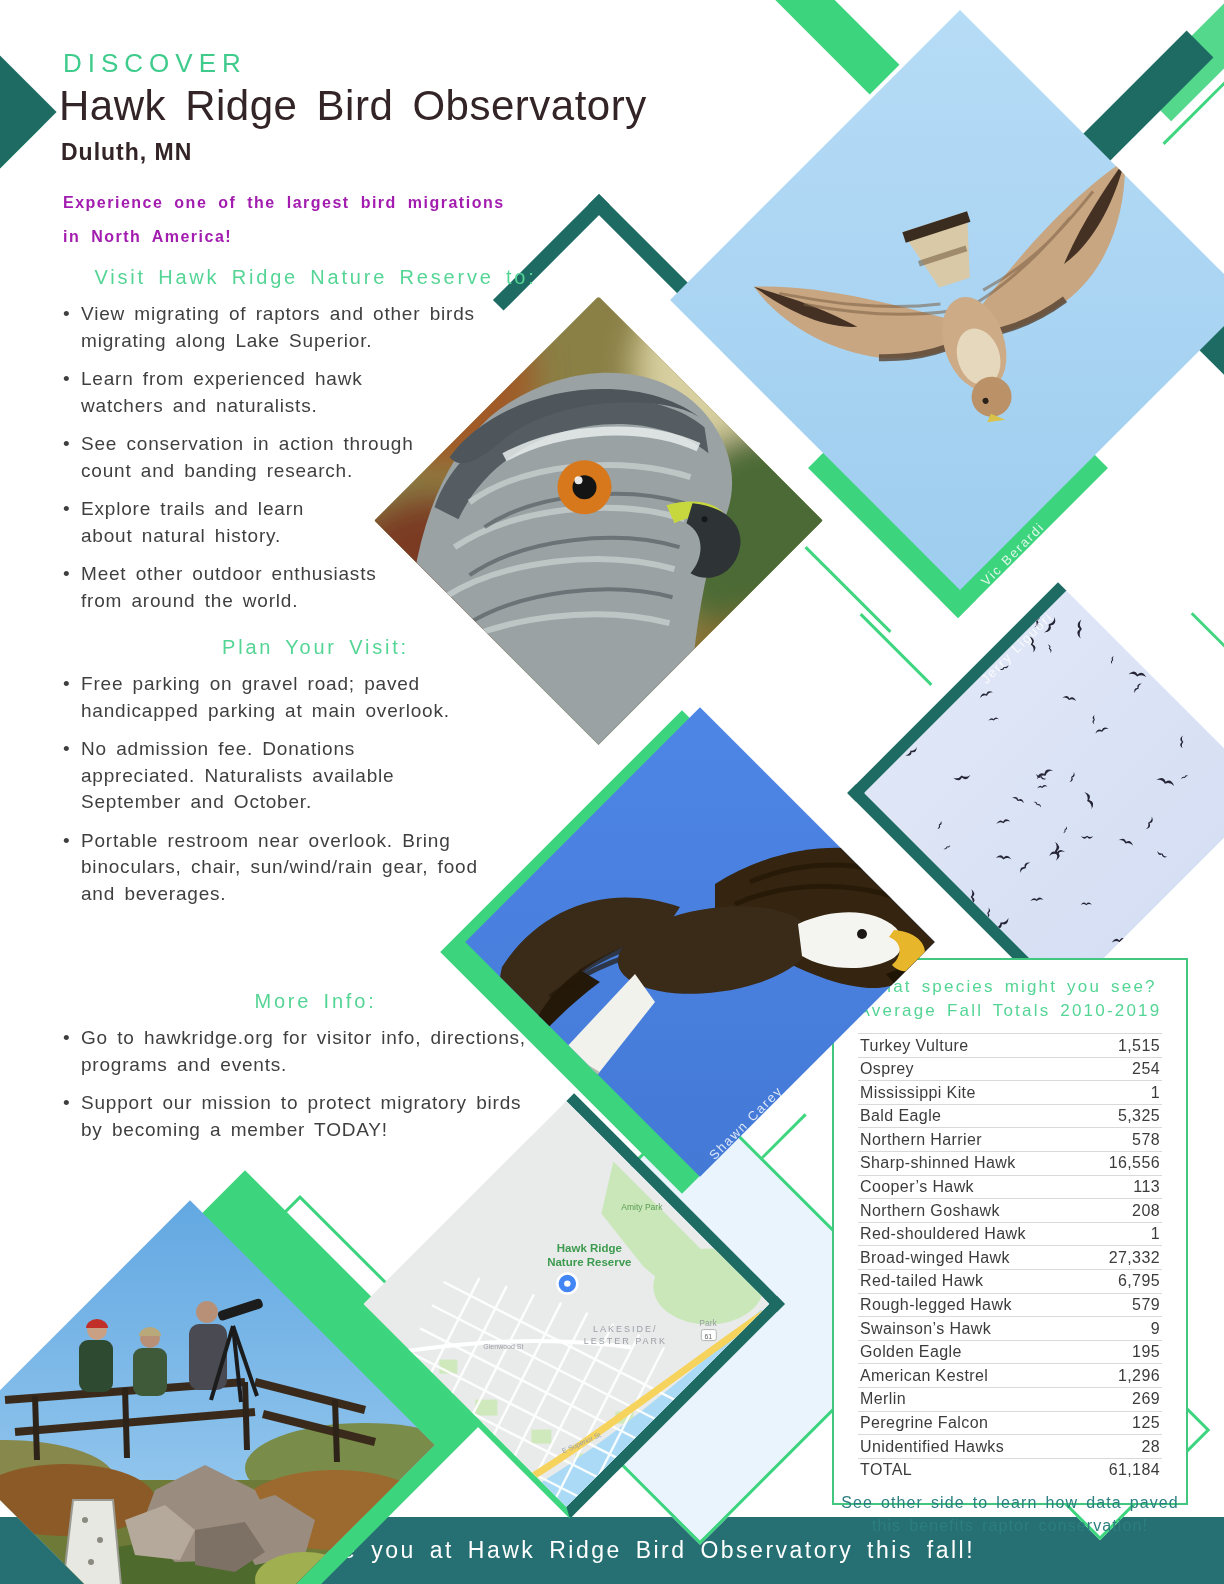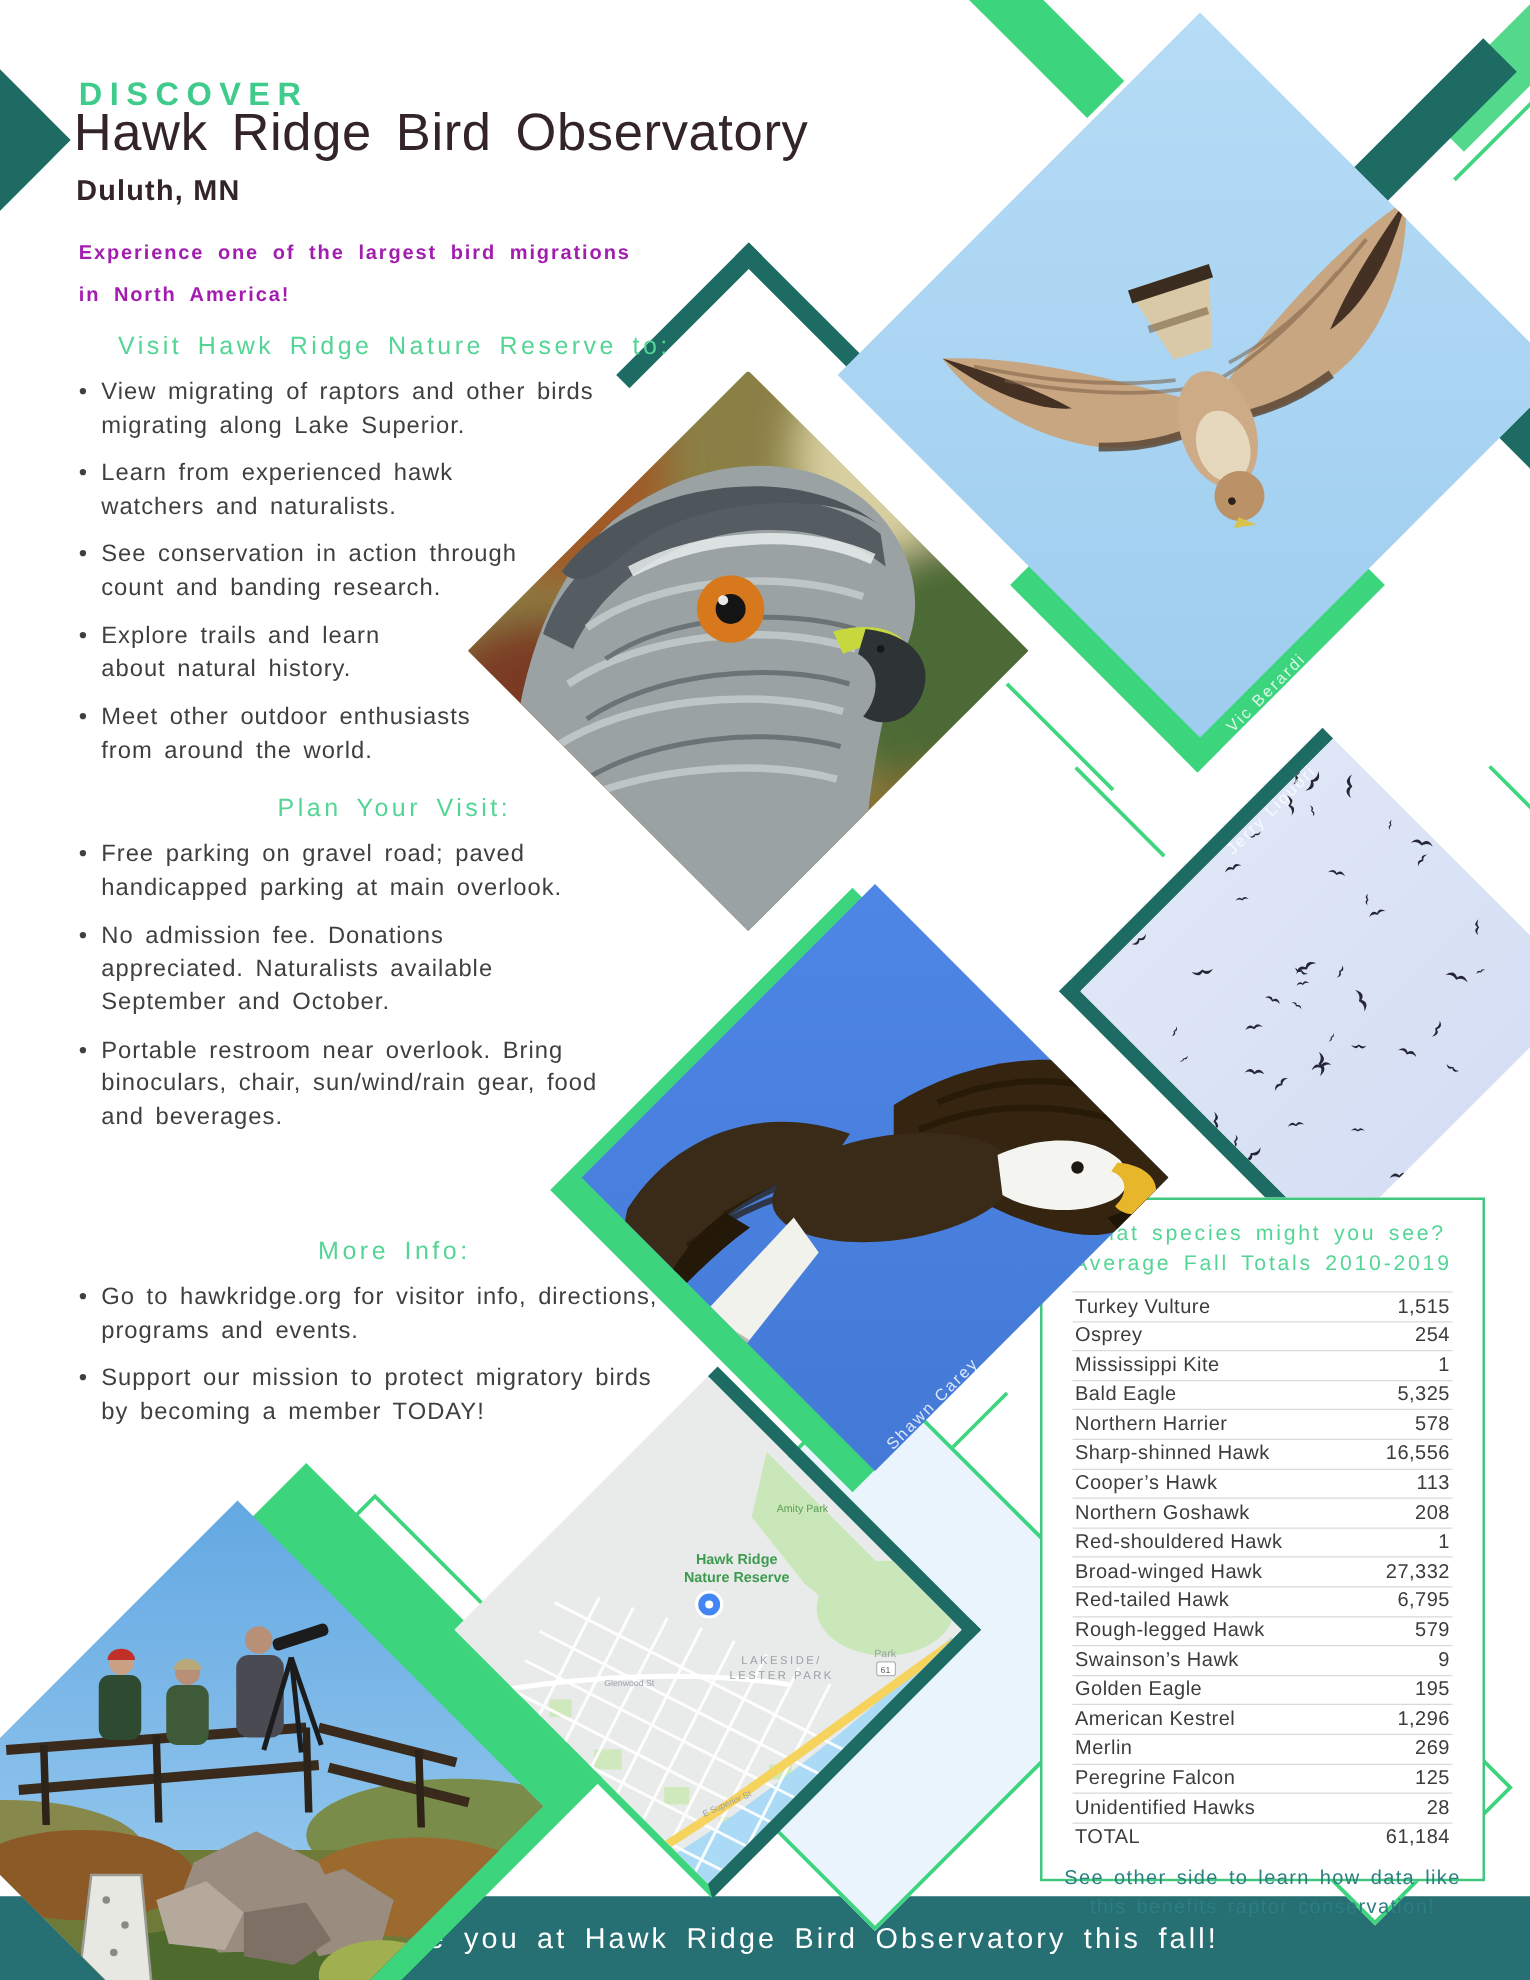--- a/index.html
+++ b/index.html
@@ -1,20 +1,20 @@
 <!DOCTYPE html>
 <html><head>
 <meta charset="utf-8">
 <style>
   html,body{margin:0;padding:0;}
   body{font-family:"Liberation Sans", sans-serif; background:#888;}
   #page{position:relative;width:1224px;height:1584px;background:#ffffff;overflow:hidden;margin:0 auto;}
 
   
-  .kicker{position:absolute;left:63px;top:60px;font-size:26px;letter-spacing:6px;color:#3ecb8b;font-weight:700;}
+  .kicker{position:absolute;left:63px;top:48px;font-size:26px;letter-spacing:6px;color:#3ecb8b;font-weight:400;}
   .title{position:absolute;left:59px;top:82px;font-size:42px;font-weight:400;color:#332427;letter-spacing:.5px;word-spacing:7px;}
   .loc{position:absolute;left:61px;top:139px;font-size:23px;font-weight:700;color:#332427;letter-spacing:1px;}
   .tagline{position:absolute;left:63px;top:186px;font-size:16px;color:#a21caf;letter-spacing:1.5px;word-spacing:5px;line-height:34px;font-weight:700;}
 
   .txtsec{position:absolute;left:63px;width:505px;z-index:16;}
   .txtsec h2{margin:0 0 12px 0;font-size:20px;font-weight:400;color:#55d595;letter-spacing:2.8px;word-spacing:4px;text-align:center;}
   .txtsec ul{margin:0;padding:0;list-style:none;}
   .txtsec li{position:relative;padding-left:18px;margin-bottom:12px;font-size:19px;color:#3f3f3f;letter-spacing:.8px;word-spacing:3.2px;line-height:26.5px;}
   .txtsec li:before{content:"\2022";position:absolute;left:0;top:0;color:#3f3f3f;}
 
@@ -497,18 +497,18 @@
         <div class="srow">
           <span class="sname">Unidentified Hawks</span>
           <span class="scount">28</span>
         </div>
         <div class="srow">
           <span class="sname">TOTAL</span>
           <span class="scount">61,184</span>
         </div>
       </div>
     <div class="snote">
-      <span>See other side to learn how data like</span><br>
+      <span>See other side to learn how data paved</span><br>
       <span>this benefits raptor conservation!</span>
     </div>
   </div>
 
 </div>
 
 </body></html>

